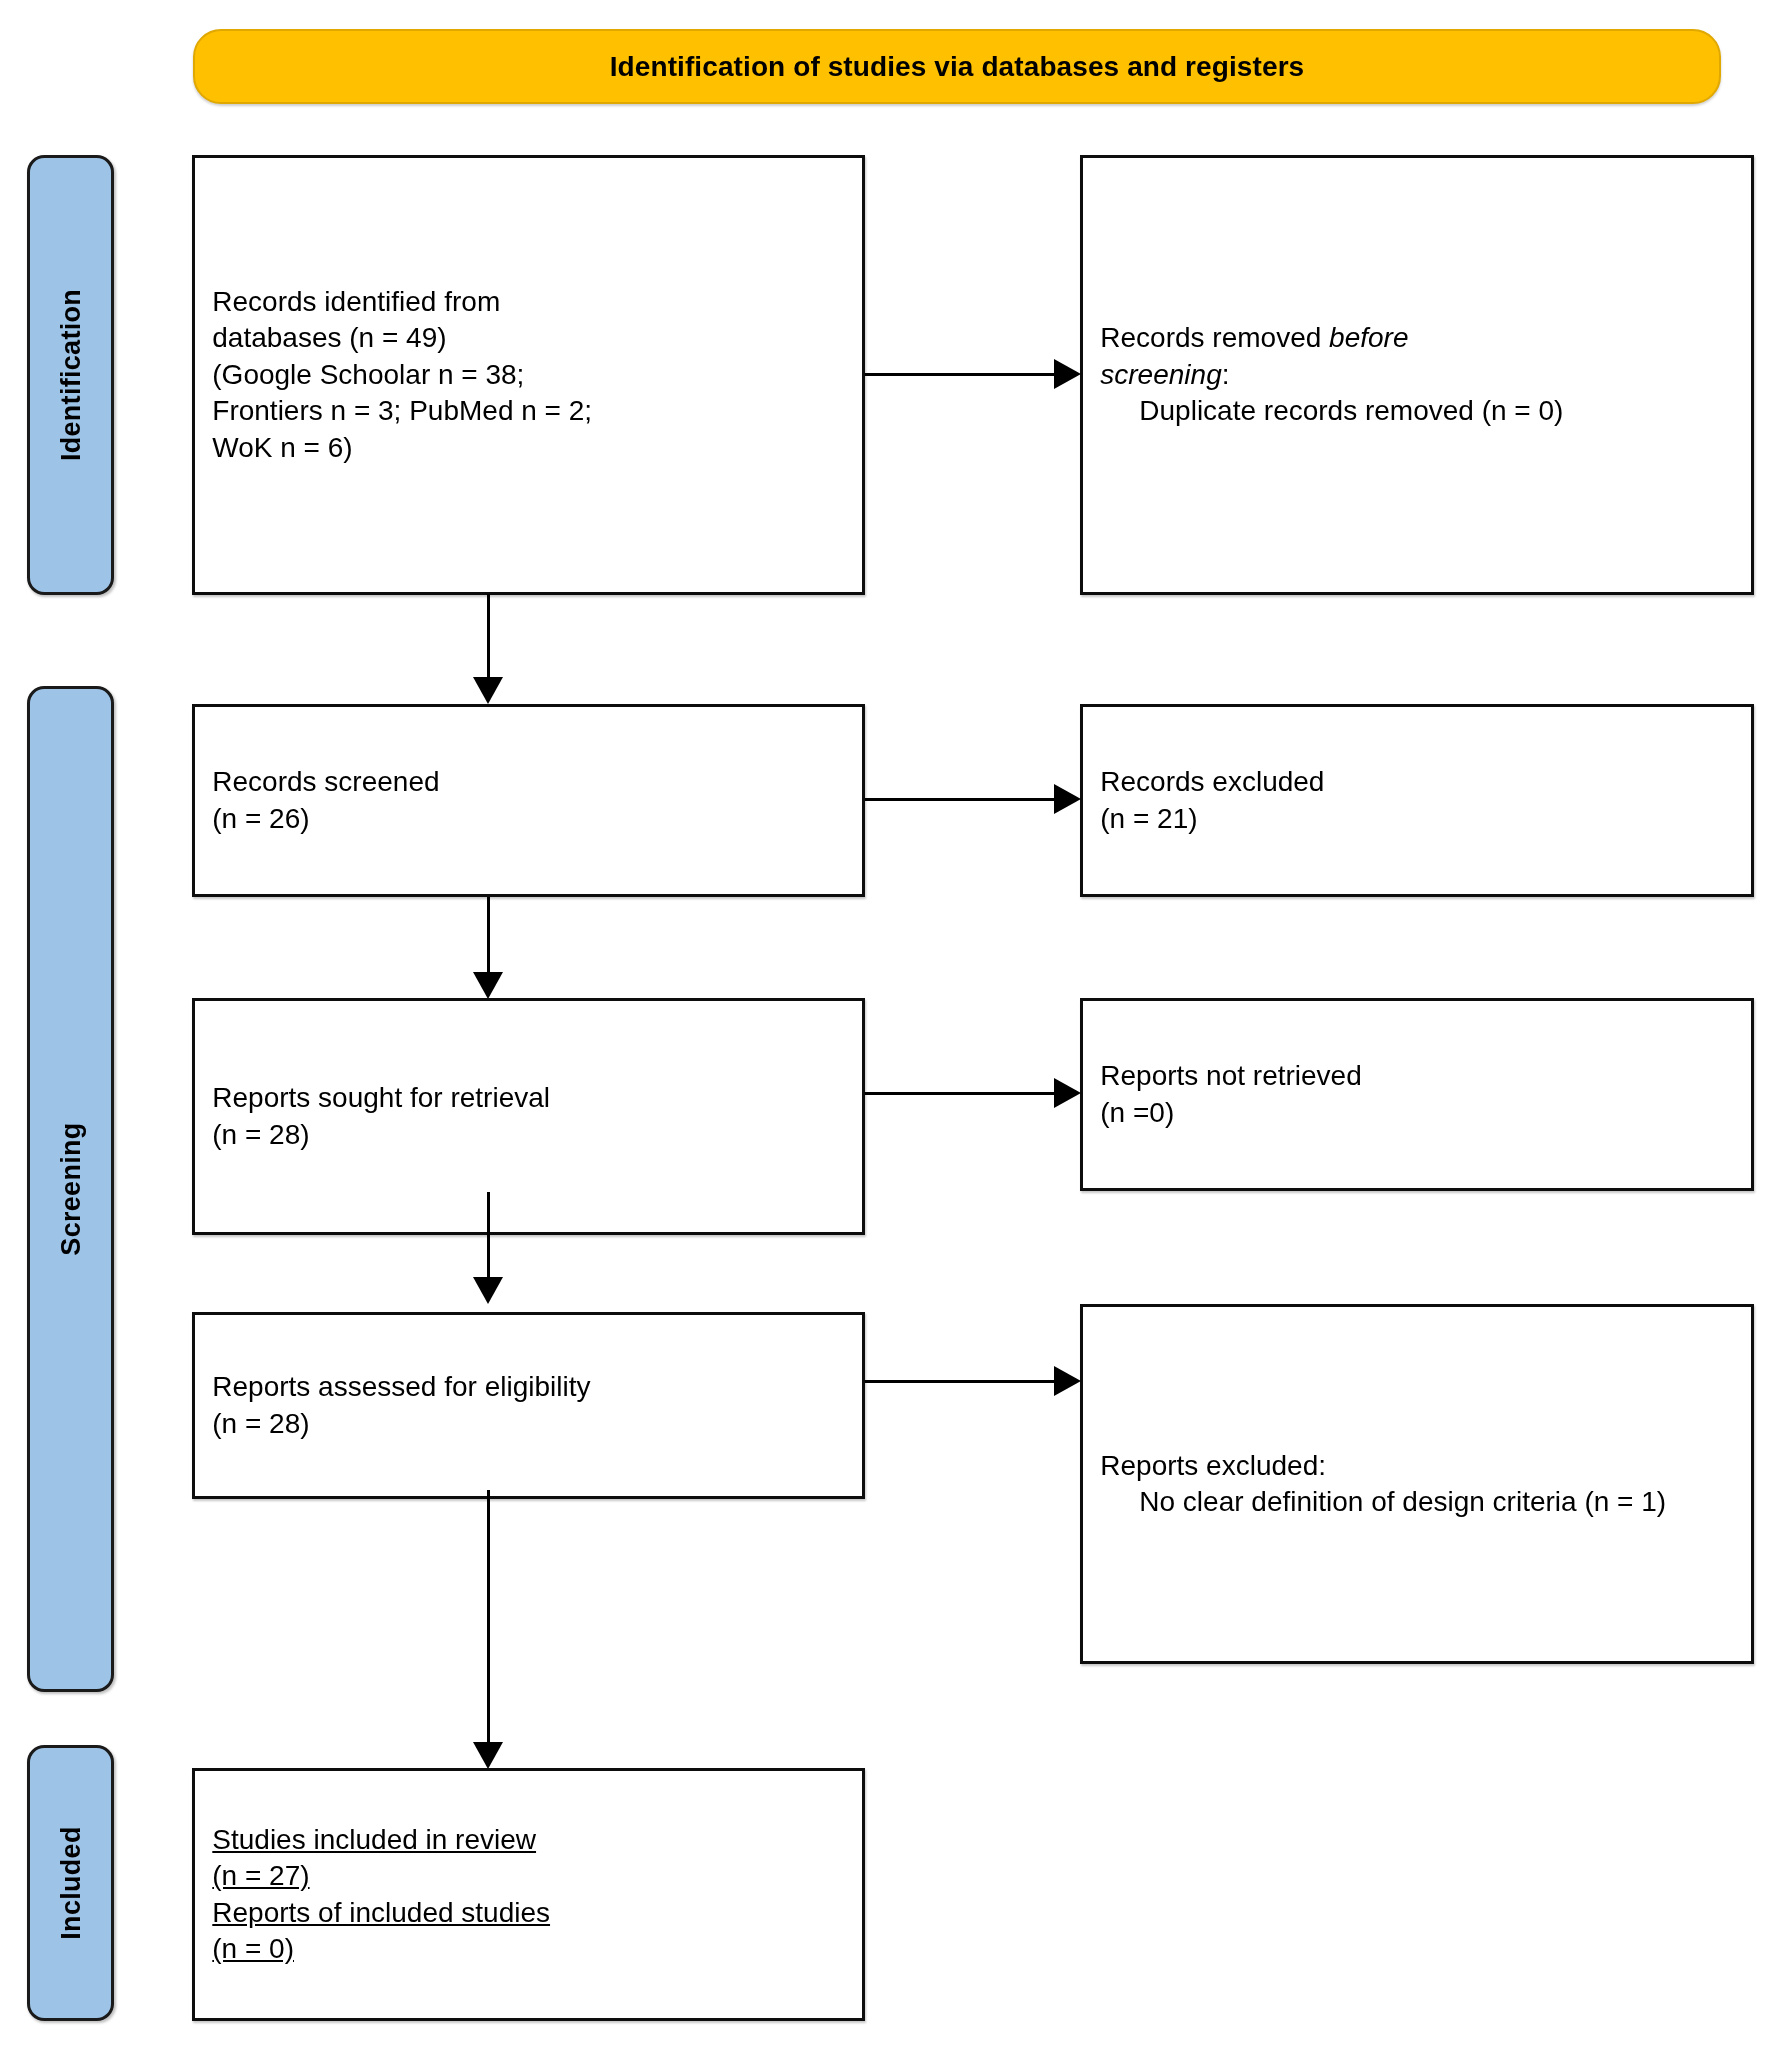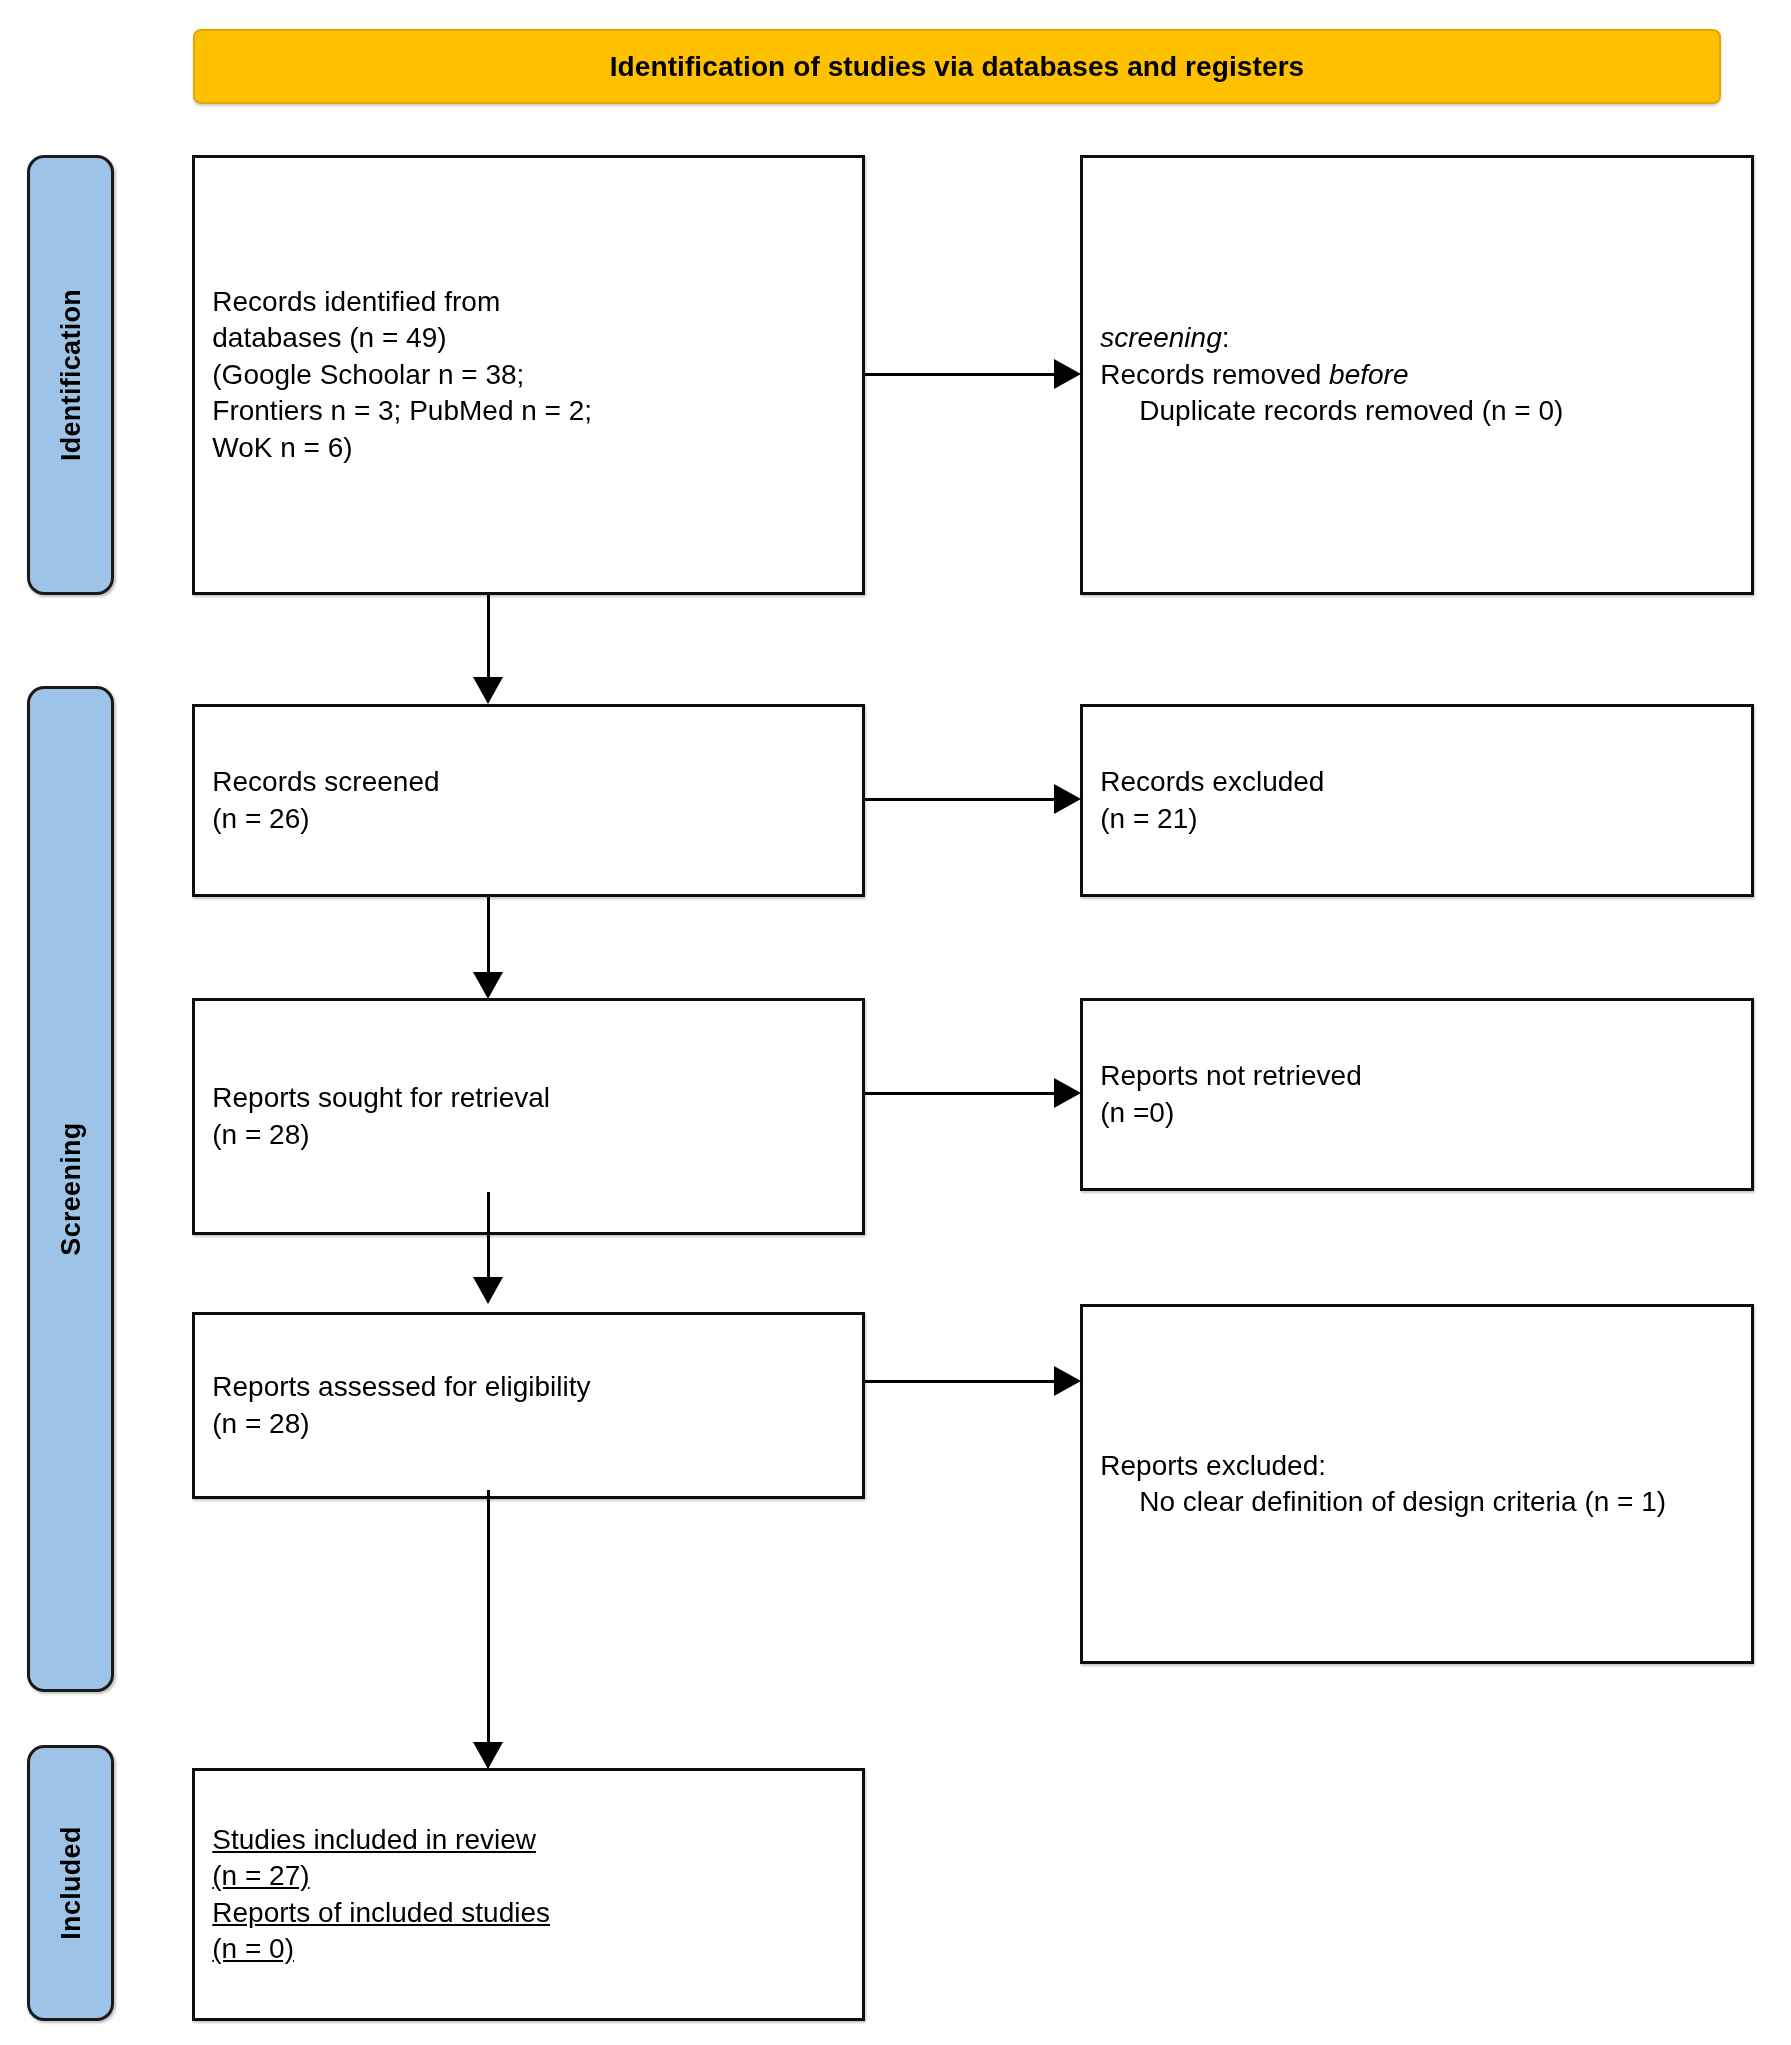--- a/index.html
+++ b/index.html
@@ -20,21 +20,21 @@
 
   
   .banner {
     position: absolute;
     left: 193px;
     top: 29px;
     width: 1528px;
     height: 75px;
     background: #FFC000;
     border: 2px solid #E0A800;
-    border-radius: 8px;
+    border-radius: 28px;
     box-sizing: border-box;
     display: flex;
     align-items: center;
     justify-content: center;
     box-shadow: 0 2px 2.7px rgba(0,0,0,0.20);
   }
   .banner-text {
     font-size: 28px;
     font-weight: bold;
     color: #000000;
@@ -144,24 +144,24 @@
       <div>databases (n = 49)</div>
       <div>(Google Schoolar n = 38;</div>
       <div>Frontiers n = 3; PubMed n = 2;</div>
       <div>WoK n = 6)</div>
     </div>
   </div>
 
   <div class="box" style="left:1080px; top:155px; width:674px; height:440px;">
     <div class="box-text">
       <div>
-        <em>screening</em><span>:</span>
+        <span>Records removed </span><em>before</em>
       </div>
       <div>
-        <span>Records removed </span><em>before</em>
+        <em>screening</em><span>:</span>
       </div>
       <span class="indent">Duplicate records removed (n = 0)</span>
     </div>
   </div>
 
   <div class="h-line" style="left:865px; top:373px; width:189px;"></div>
   <div class="h-head" style="left:1054px; top:359px;"></div>
 
   <div class="v-line" style="left:487px; top:594px; height:83px;"></div>
   <div class="v-head" style="left:473px; top:677px;"></div>

